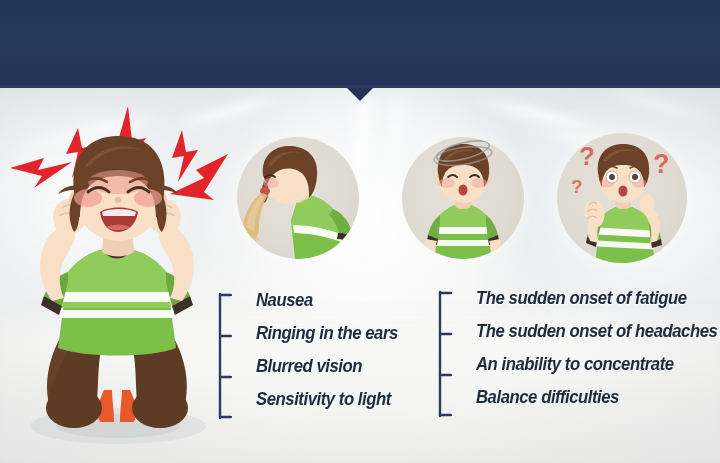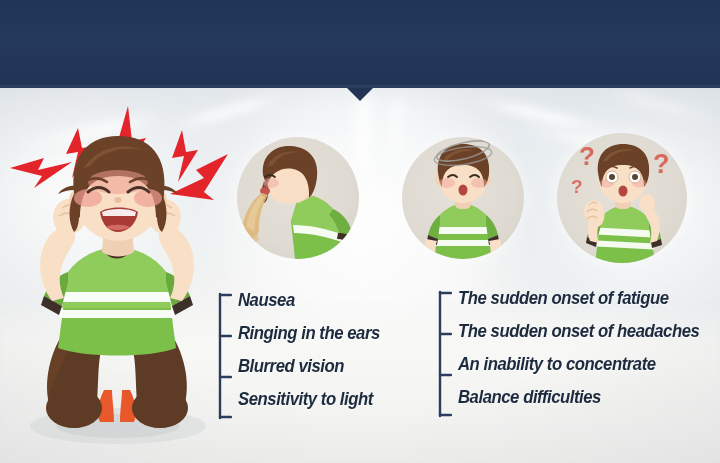--- a/index.html
+++ b/index.html
@@ -115,21 +115,21 @@
   
   .list { position:absolute; z-index:5; }
   .list-left  { left:216px; top:284px; }
   .list-right { left:436px; top:282px; }
 
   .bracket {
     position:absolute; left:0; top:8px;
     width:16px; height:128px;
   }
   .list-items {
-    margin-left:22px;
+    margin-left:40px;
     display:flex; flex-direction:column;
   }
   .list-item {
     height:33px;
     display:flex; align-items:center;
     color:#1d2b3f;
     font-family:"Liberation Sans", sans-serif;
     font-size:18px;
     font-weight:bold;
     font-style:italic;

